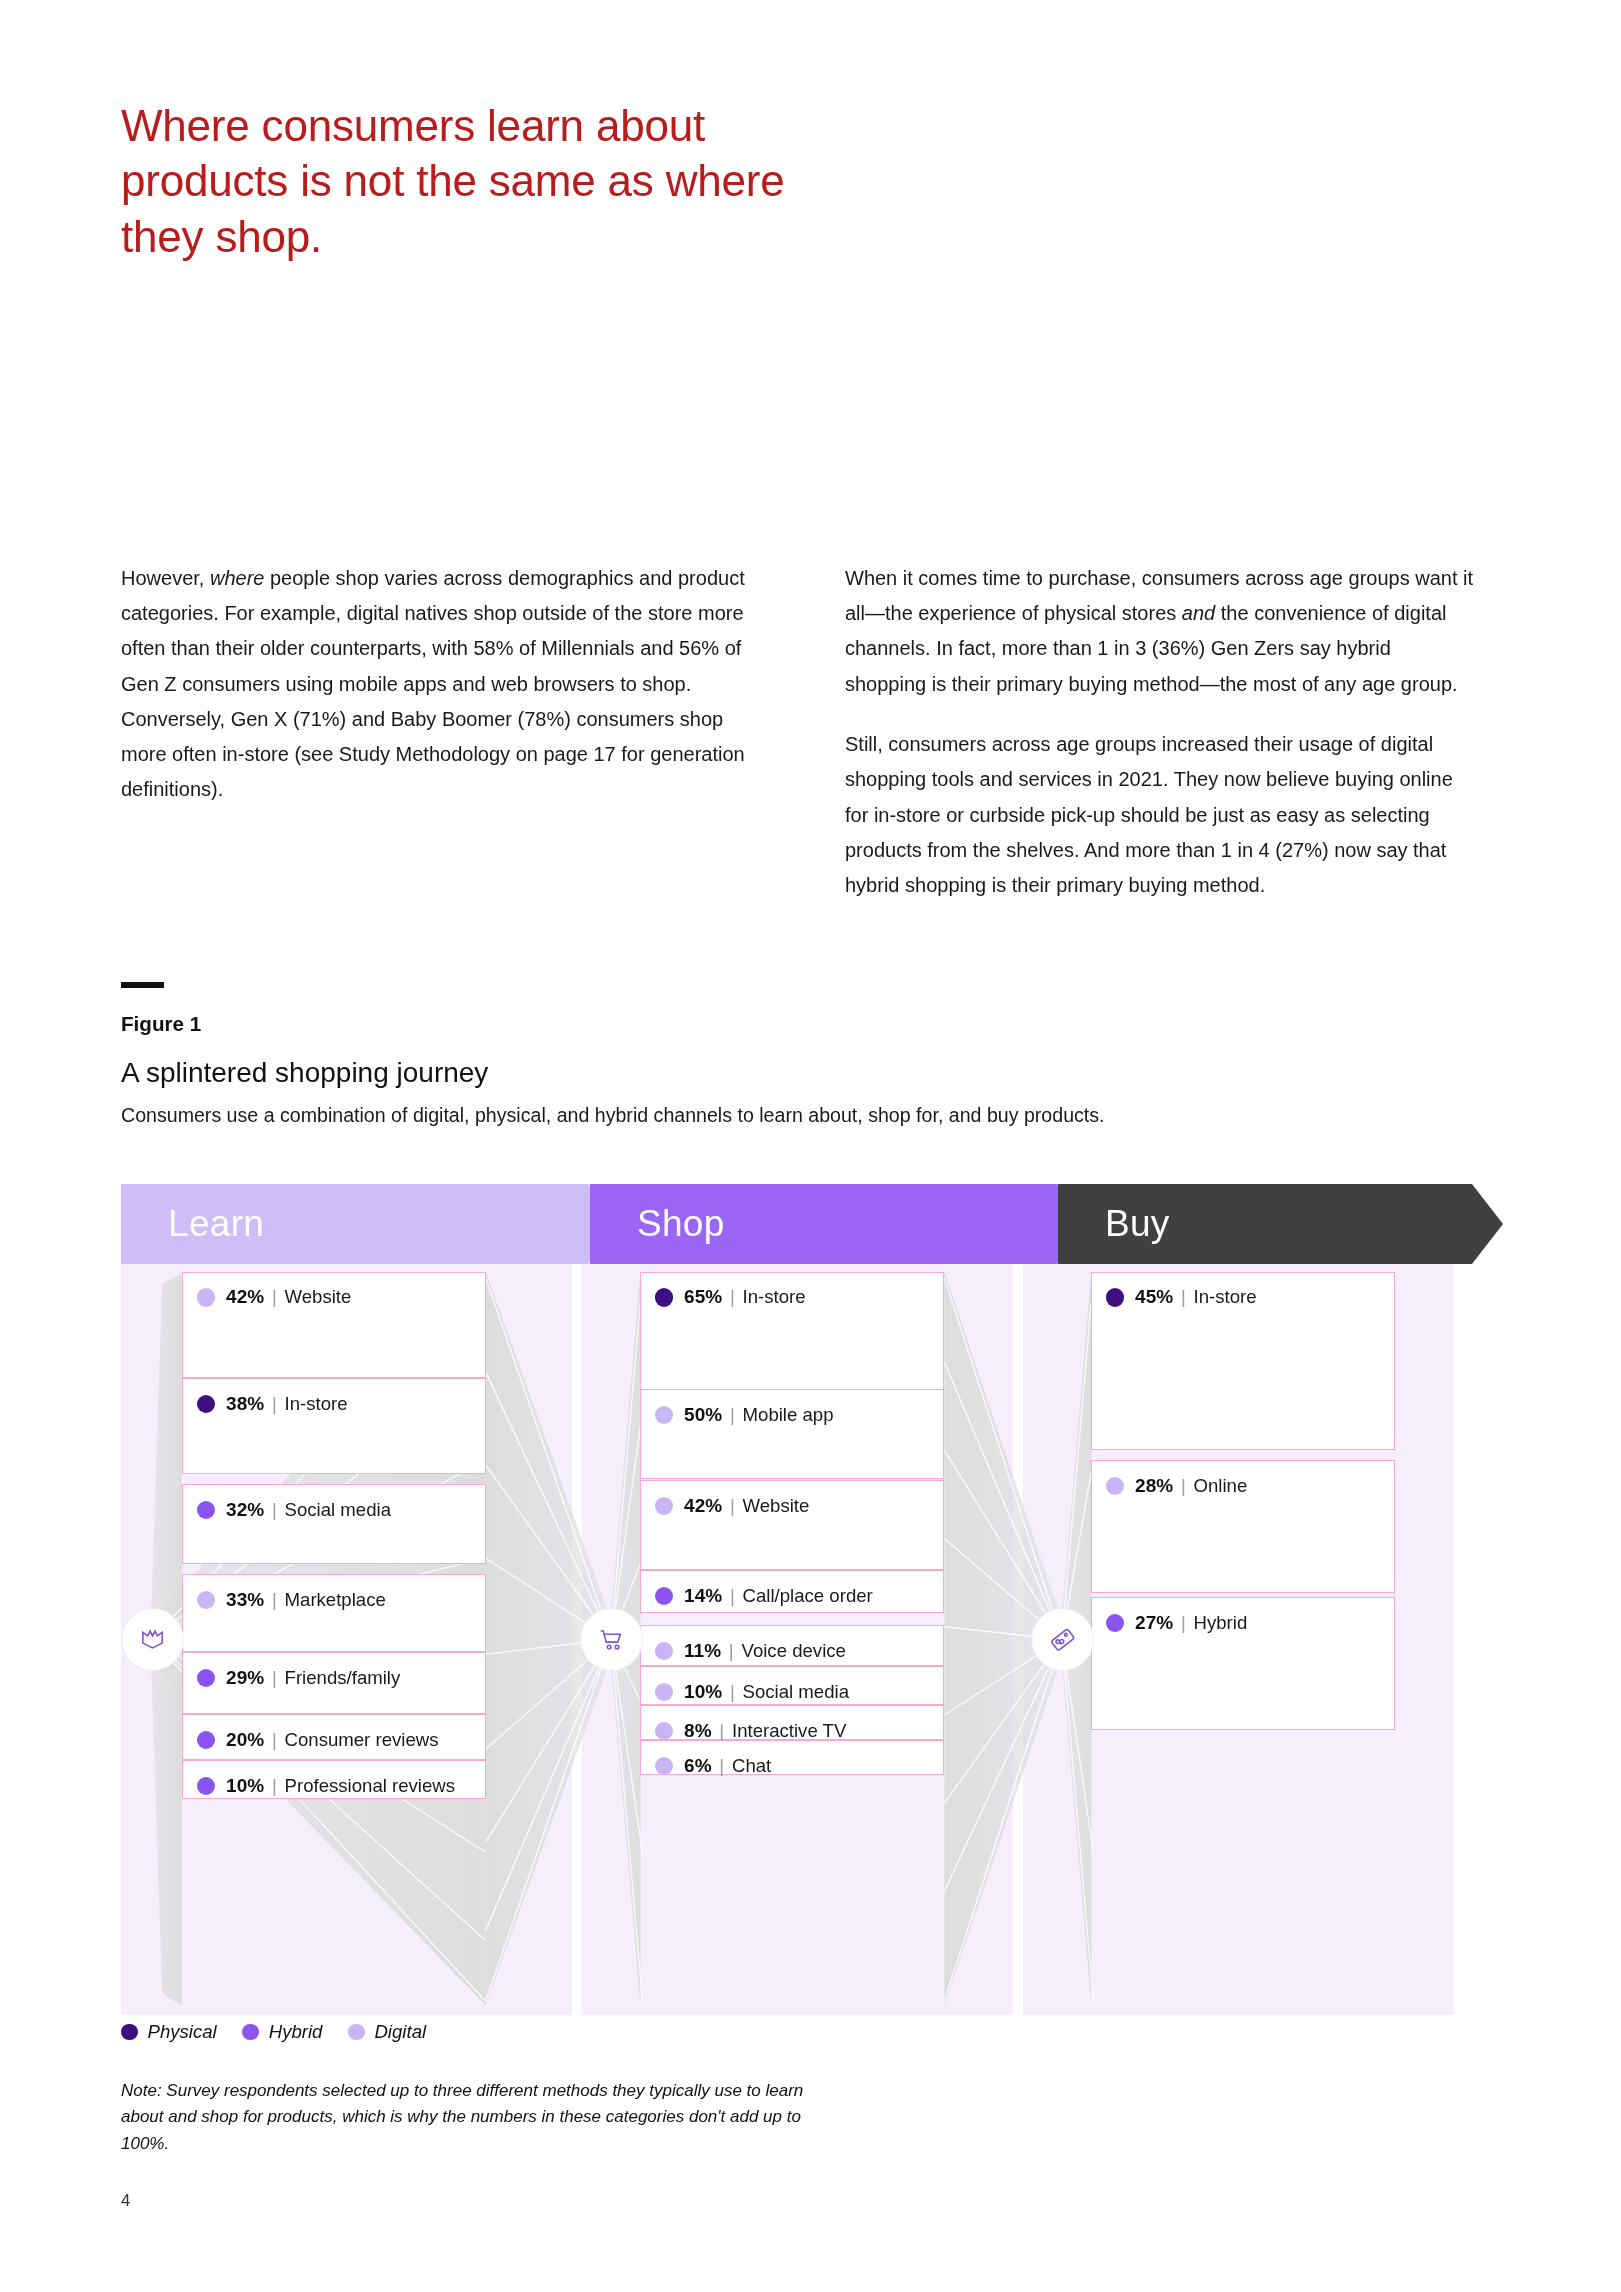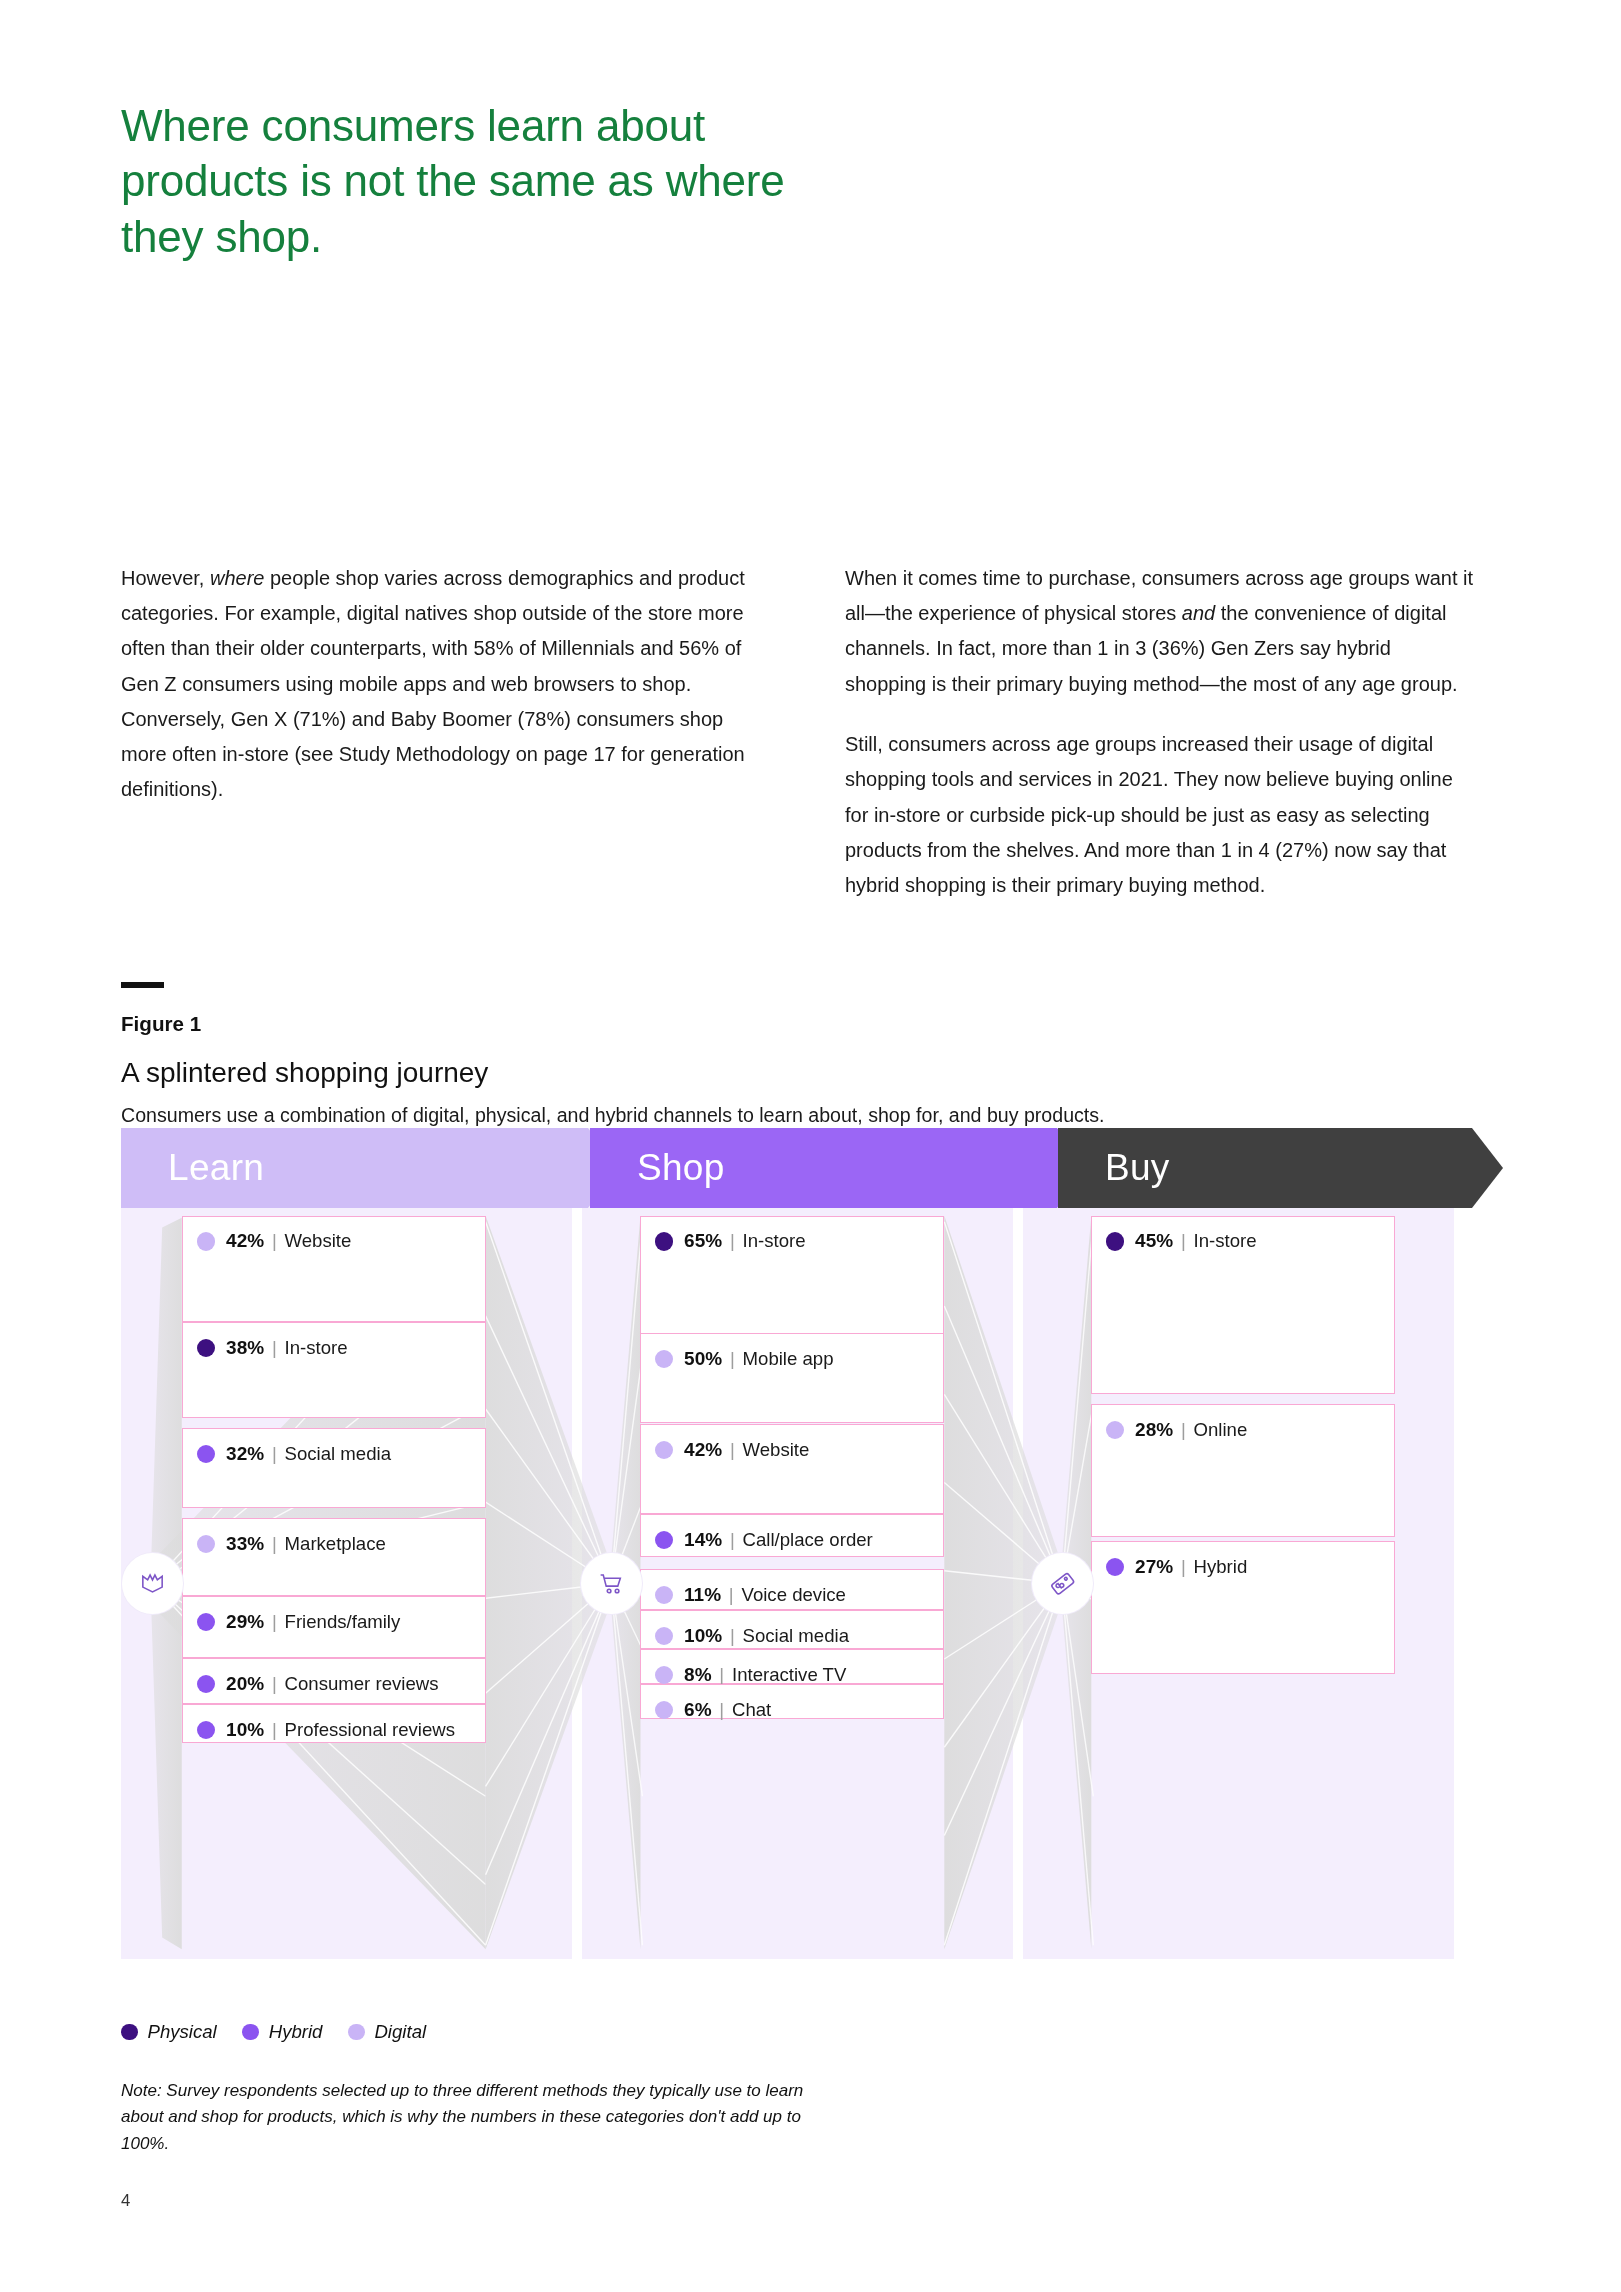--- a/index.html
+++ b/index.html
@@ -23,21 +23,21 @@
   }
 
   
   .headline {
     position: absolute;
     left: 121px;
     top: 98px;
     width: 745px;
     font-size: 44px;
     line-height: 1.26;
-    color: #15803d;
+    color: #b91c1c;
     font-weight: 400;
     letter-spacing: -0.2px;
   }
 
   
   .col {
     position: absolute;
     width: 632px;
     font-size: 20px;
     line-height: 1.76;
@@ -79,21 +79,21 @@
     left: 121px;
     top: 1104px;
     font-size: 19.6px;
     color: #1a1a1a;
   }
 
   
   .chart {
     position: absolute;
     left: 121px;
-    top: 1128px;
+    top: 1184px;
     width: 1382px;
     height: 831px;
   }
 
   .bands {
     position: absolute;
     left: 0; top: 0;
     width: 1382px;
     height: 831px;
   }

